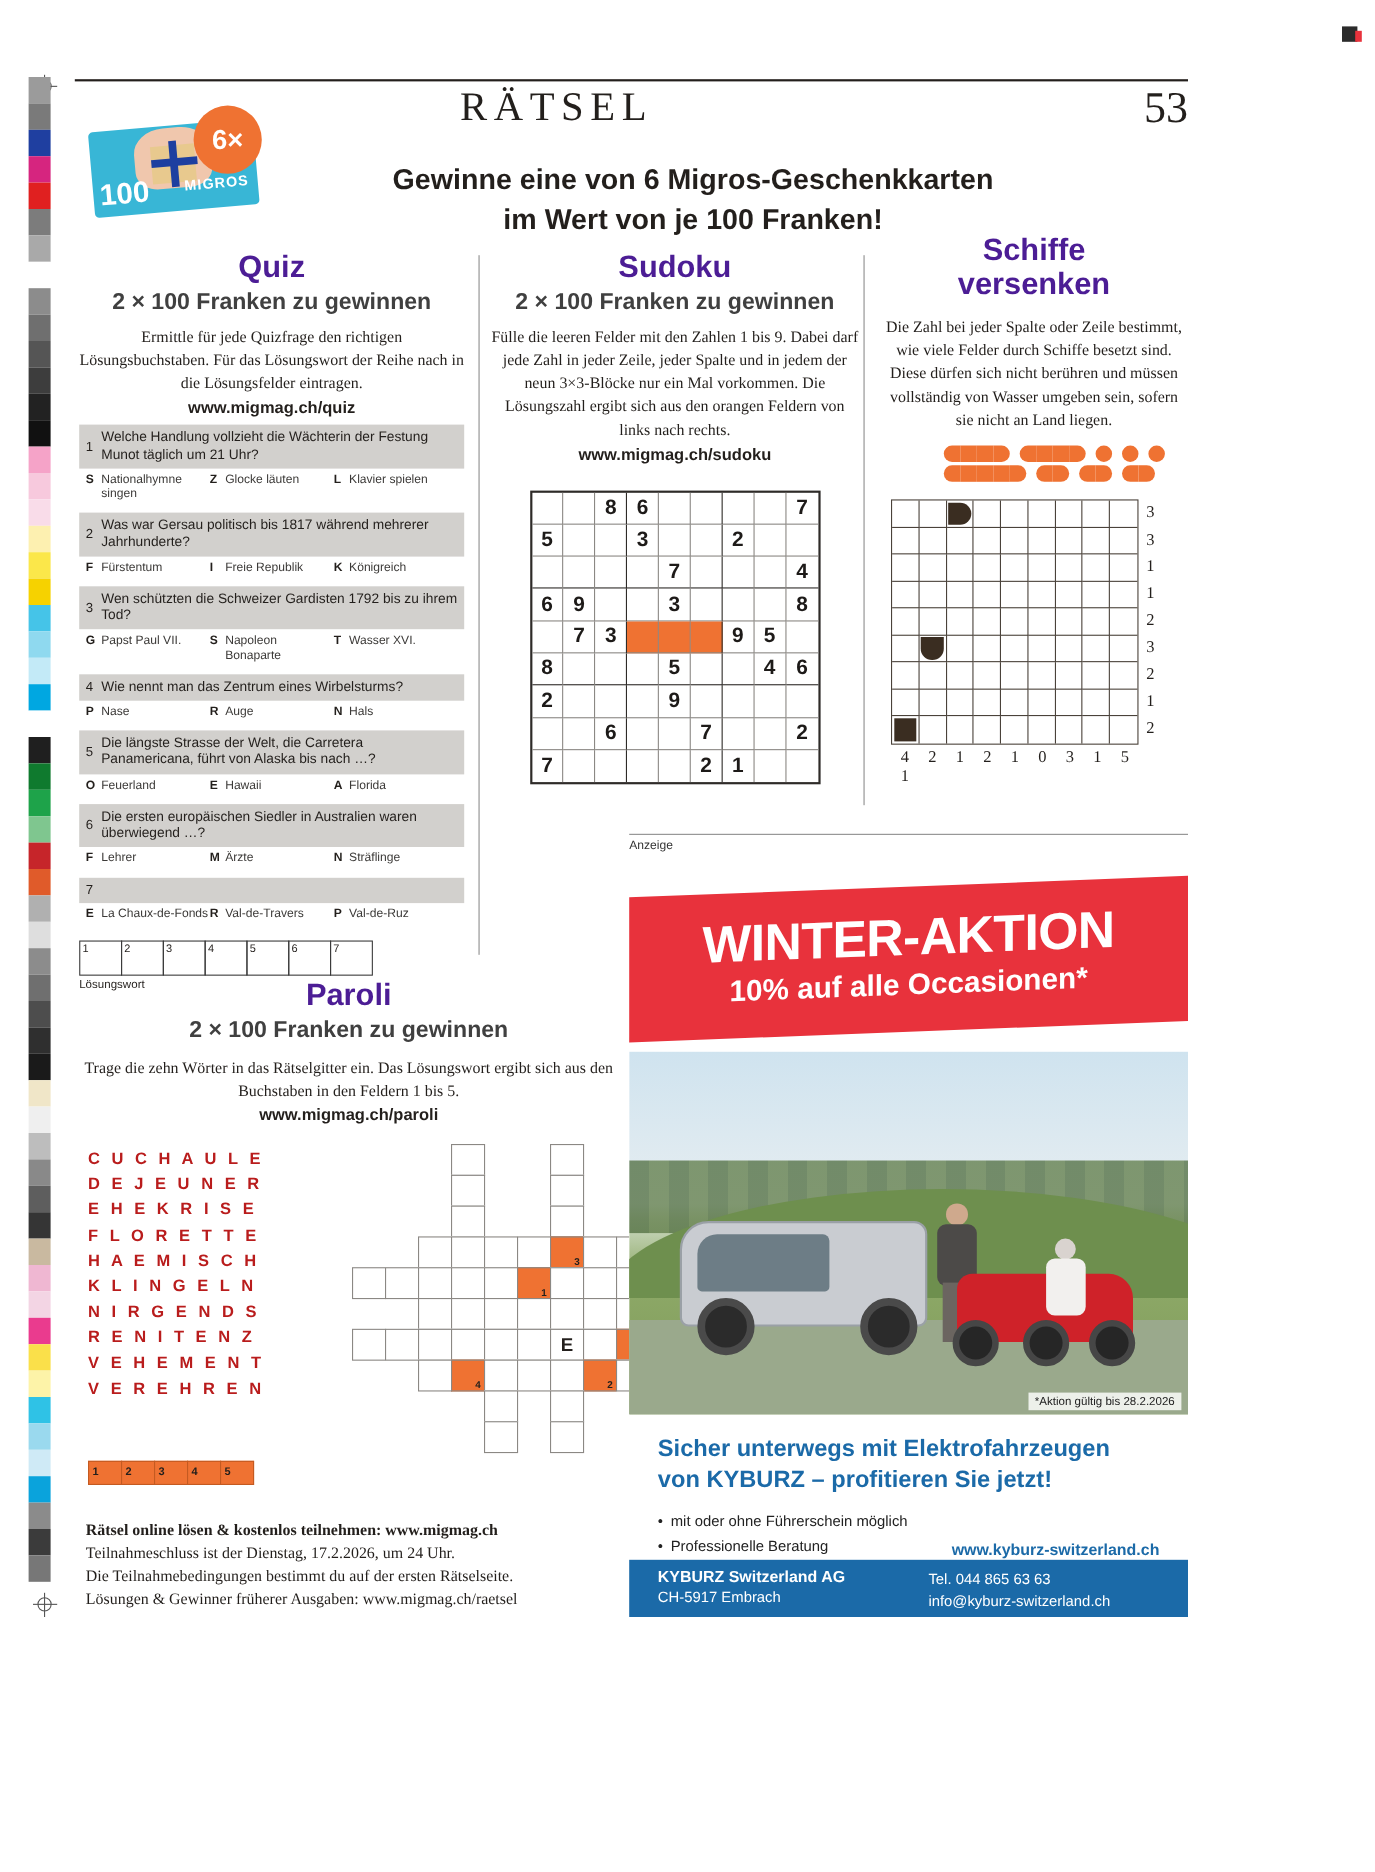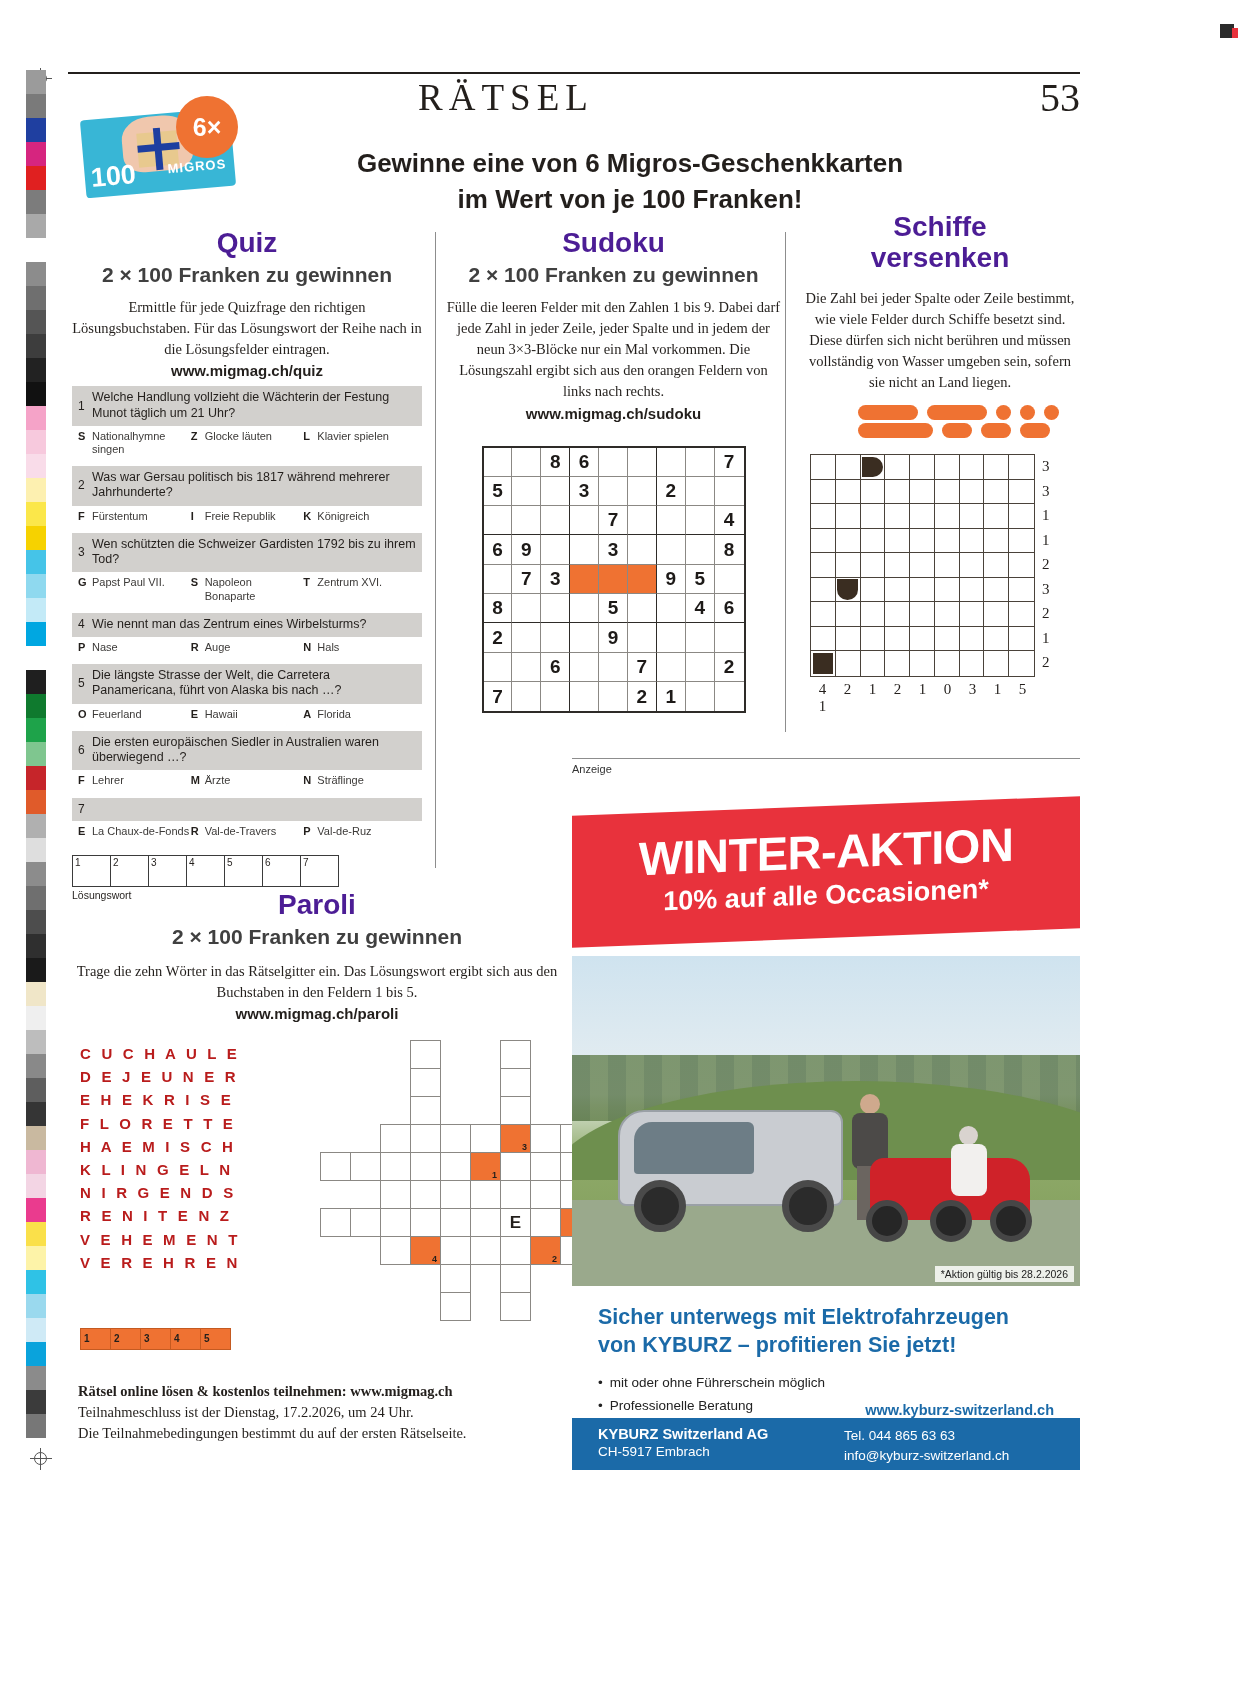--- a/index.html
+++ b/index.html
@@ -349,21 +349,21 @@
             <div class="q-opt">
               <span class="q-letter">G</span>
               <span class="q-ans">Papst Paul VII.</span>
             </div>
             <div class="q-opt">
               <span class="q-letter">S</span>
               <span class="q-ans">Napoleon Bonaparte</span>
             </div>
             <div class="q-opt">
               <span class="q-letter">T</span>
-              <span class="q-ans">Zentrum XVI.</span>
+              <span class="q-ans">Wasser XVI.</span>
             </div>
           </div>
         </div>
         <div class="q-item">
           <div class="q-head">
             <div class="q-num">4</div>
             <div class="q-text">Wie nennt man das Zentrum eines Wirbelsturms?</div>
           </div>
           <div class="q-opts">
             <div class="q-opt">
@@ -827,20 +827,21 @@
       </div>
       <div class="sc">
         <span>5</span>
       </div>
     </div>
 
   <div class="footnote">
     <div class="b">Rätsel online lösen &amp; kostenlos teilnehmen: www.migmag.ch</div>
     <div>Teilnahmeschluss ist der Dienstag, 17.2.2026, um 24 Uhr.</div>
     <div>Die Teilnahmebedingungen bestimmt du auf der ersten Rätselseite.</div>
+    <div>Lösungen &amp; Gewinner früherer Ausgaben: www.migmag.ch/raetsel</div>
   </div>
 
   <div class="anz">Anzeige</div>
   <div class="ad">
     <div class="ad-top">
       <div class="ad-band"></div>
       <div class="ad-h1">WINTER-AKTION</div>
       <div class="ad-h2">10% auf alle Occasionen*</div>
     </div>
     <div class="ad-photo">

